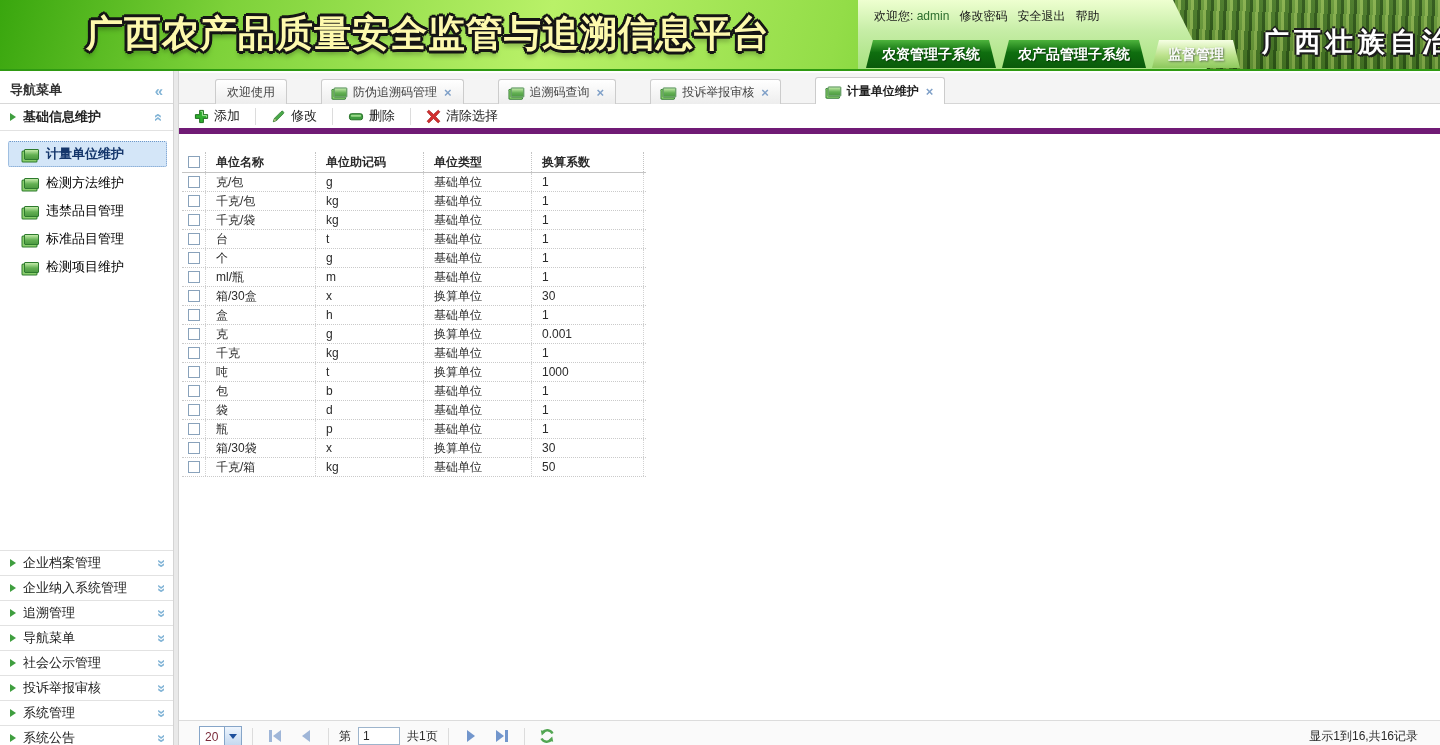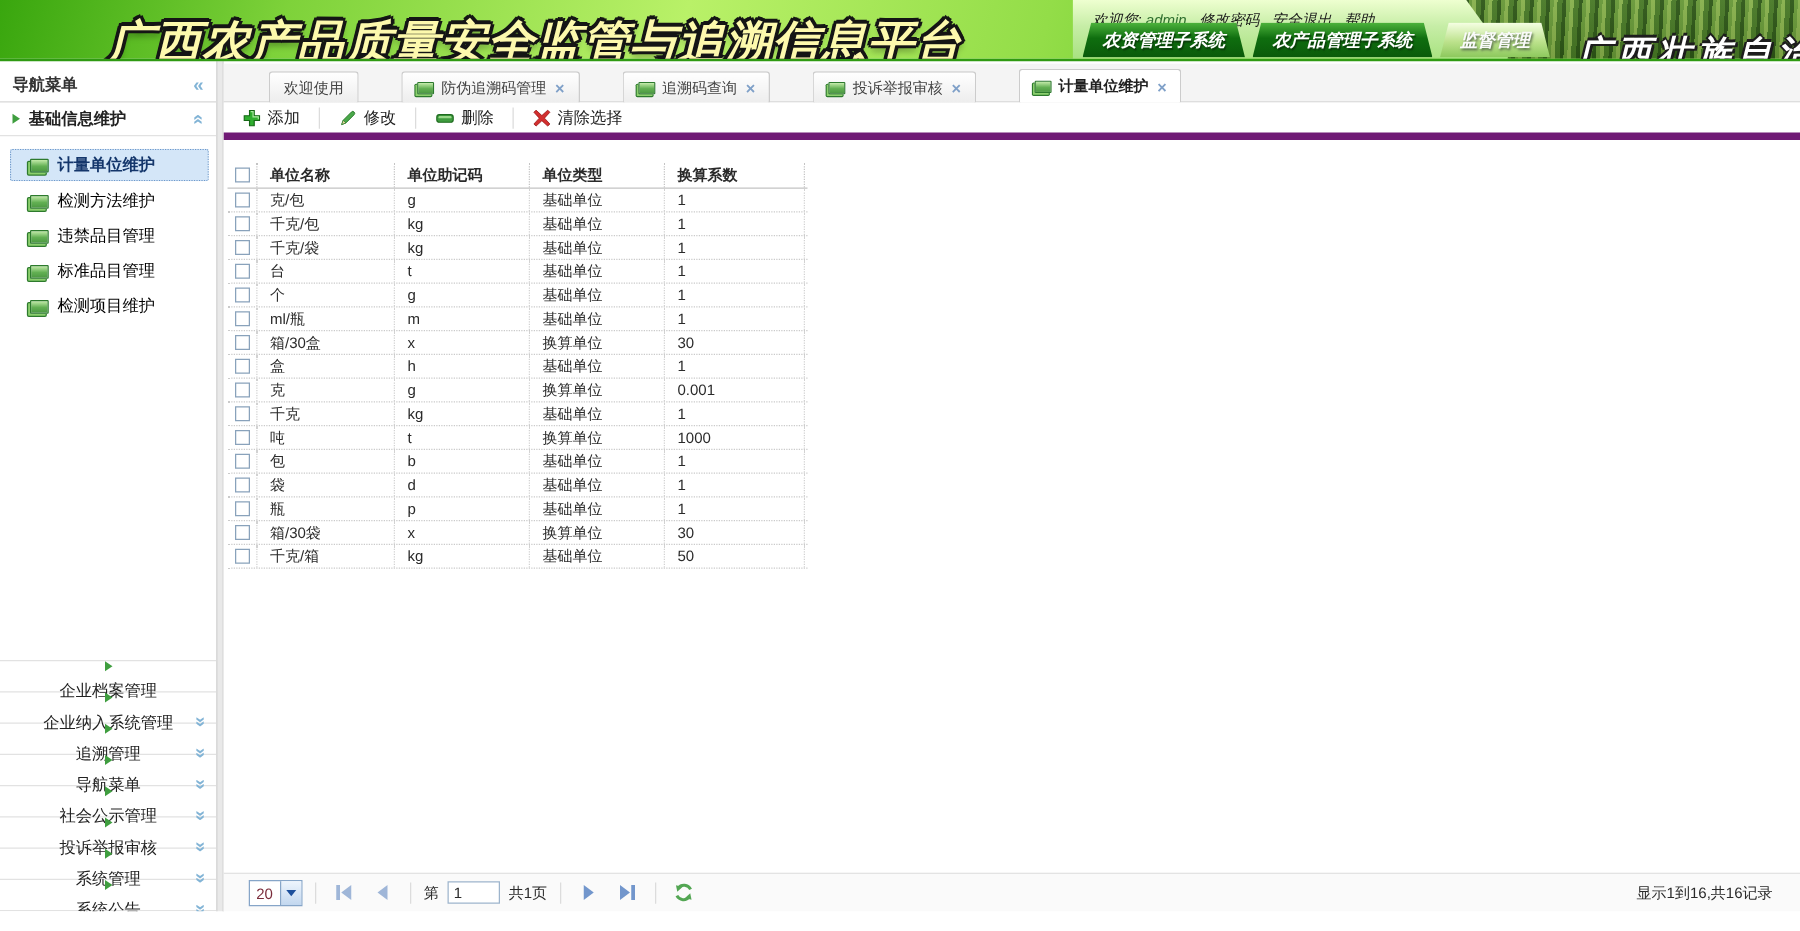--- a/index.html
+++ b/index.html
@@ -1,22 +1,22 @@
 <!DOCTYPE html>
 <html><head>
 <meta charset="utf-8">
 <style>
   * { margin:0; padding:0; box-sizing:border-box; }
   html,body { width:1440px; height:745px; }
   body { font-family:"Liberation Sans","DejaVu Sans",sans-serif; background:#fff; overflow:hidden; position:relative; }
 
   
-  .header { position:relative; height:49px;
+  .header { position:relative; height:71px;
     background:linear-gradient(105deg,#39a60e 0%,#7ed23a 16%,#b9f168 38%,#93dd48 58%,#56c01b 78%,#8ed94a 100%);
-    border-bottom:2px solid #2f9a12; overflow:hidden;font-style:italic; }
+    border-bottom:2px solid #2f9a12; overflow:hidden; }
   .hdr-title { position:absolute; left:86px; top:9px; font-size:37px; font-weight:bold;
     color:#fdf9ad; letter-spacing:1px; white-space:nowrap;
     text-shadow:-3px 0 #151515,3px 0 #151515,0 -3px #151515,0 3px #151515,
                 -2px -2px #151515,2px 2px #151515,-2px 2px #151515,2px -2px #151515,0 5px 5px rgba(0,0,0,.35); }
   .wheat { position:absolute; top:0; left:1172px; width:268px; height:100%; z-index:1;
     clip-path:polygon(0 0,100% 0,100% 100%,34px 100%);
     background:#5c8c30; }
   .wheat-tex { position:absolute; inset:0;
     background:repeating-linear-gradient(93deg,rgba(18,55,8,.6) 0 3px,rgba(108,158,58,.55) 3px 6px,rgba(168,205,95,.5) 6px 9px,rgba(55,105,28,.55) 9px 13px),
                linear-gradient(rgba(255,255,255,.12),rgba(0,0,0,.18)); }
@@ -51,21 +51,21 @@
   .tri { width:0; height:0; border-top:4px solid transparent; border-bottom:4px solid transparent; border-left:6px solid #3f9e3f; }
   .section-hdr .chev, .acc-section .chev { margin-left:auto; }
   .items { padding:10px 0 6px; }
   .item { height:28px; display:flex; align-items:center; gap:7px; padding:0 10px 0 24px; font-size:13px; color:#000000; cursor:pointer; }
   .item.selected { height:26px; margin:0 6px 2px 8px; padding-left:15px; background:#d4e6f8;
     border:1px dotted #6d98ca; border-radius:2px; font-weight:bold; color:#14366b; }
   .folder { width:15px; height:11px; flex:0 0 15px; border:1px solid #2d7a2d; border-radius:1px;
     background:linear-gradient(#c2eaa8,#63b053 55%,#4d9a42); box-shadow:-2px 2px 0 -0.5px #8bcf6d, -2px 2px 0 0.5px #2d7a2d; }
   .acc-group { margin-top:auto; border-bottom:1px solid #e2e2e2; }
   .acc-section { height:25px; display:flex; align-items:center; gap:7px; padding:0 10px;
-    font-size:13px; color:#222; border-top:1px solid #e2e2e2; cursor:pointer;flex-direction:column; }
+    font-size:13px; color:#222; border-top:1px solid #e2e2e2; cursor:pointer; }
 
   .splitter { width:6px; background:#e9e9e9; border-left:1px solid #d4d4d4; border-right:1px solid #d4d4d4; cursor:col-resize; }
 
   
   .main { flex:1; min-width:0; display:flex; flex-direction:column; background:#fff; }
   .tabbar { height:31px; background:#f4f4f4; border-bottom:1px solid #d6d6d6; display:flex; align-items:flex-end;
     padding:4px 0 0 12px; gap:10px; margin-top:2px; }
   .tab { height:25px; display:flex; align-items:center; gap:5px; padding:0 11px; position:relative; top:1px;
     border:1px solid #ccc; border-bottom:none; border-radius:3px 3px 0 0;
     background:linear-gradient(#fff,#ededed); font-size:12px; color:#444; cursor:pointer; white-space:nowrap;margin-left:24px; }

